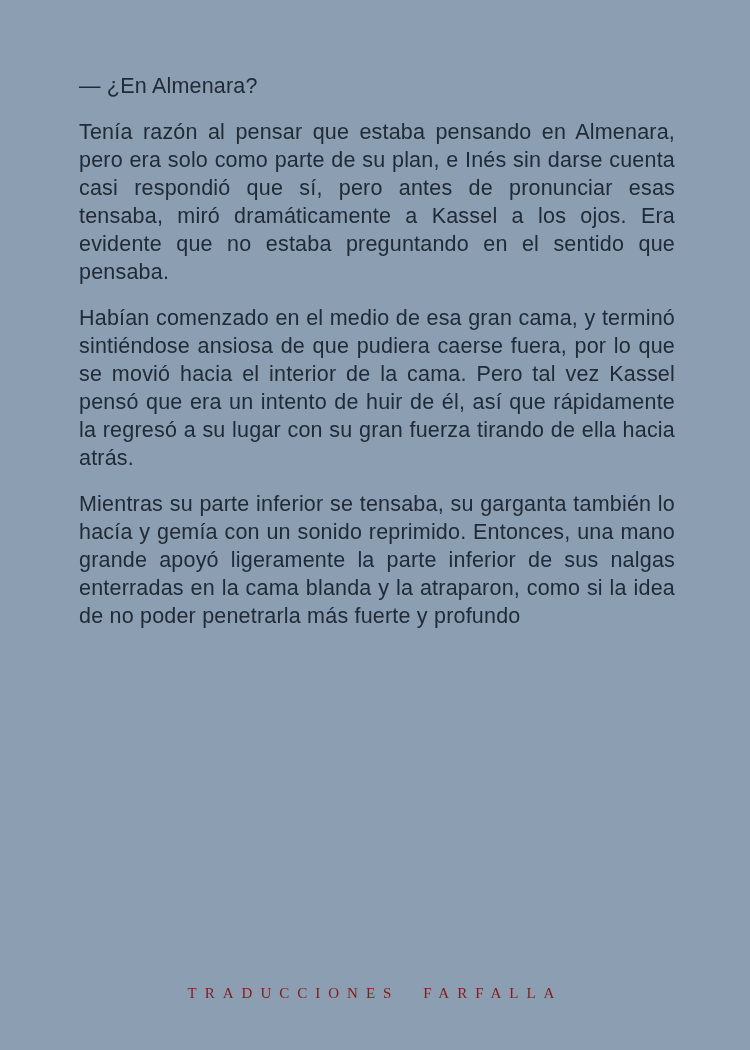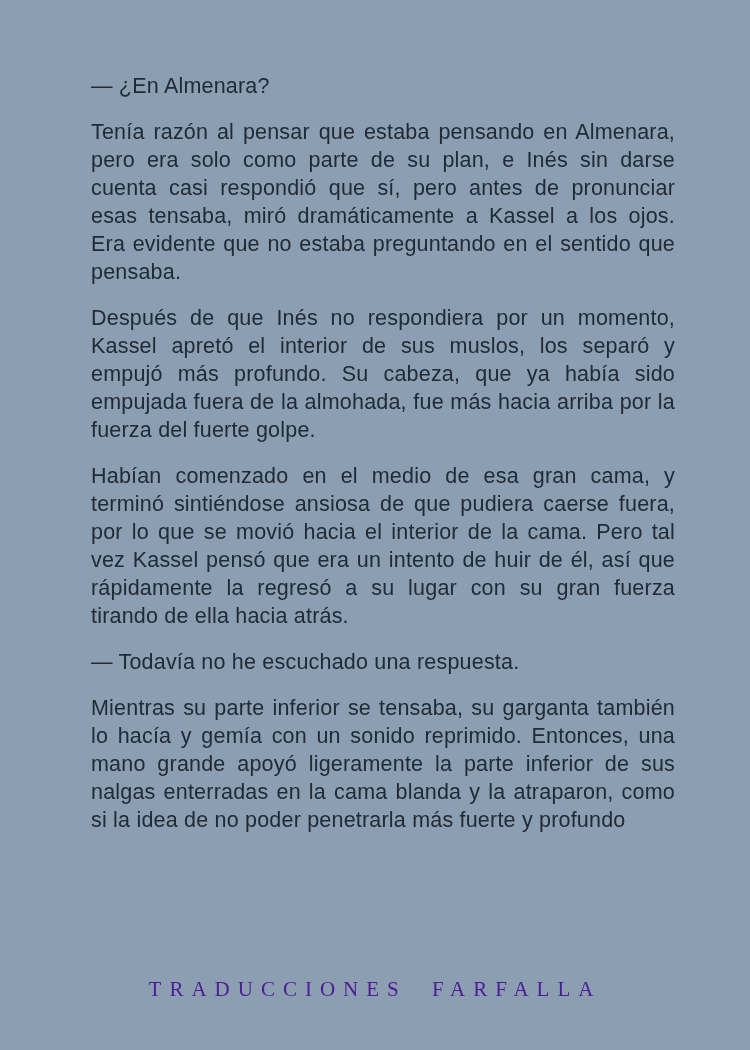--- a/index.html
+++ b/index.html
@@ -19,50 +19,48 @@
     position: absolute;
     top: 72px;
     left: 75px;
     width: 600px;
     color: #202b37;
     font-size: 21.5px;
     line-height: 28px;
     letter-spacing: 0.2px;
   }
   .text-block p {
-    margin: 0 0 18px 16px;
+    margin: 0 0 18px 4px;
     text-align: justify;
     text-justify: inter-word;
   }
   .text-block p.dialogue {
     text-align: left;
   }
   .footer {
     position: absolute;
     left: 0;
     right: 0;
     bottom: 48px;
     text-align: center;
     font-family: "Liberation Serif", "DejaVu Serif", serif;
-    font-size: 21px;
+    font-size: 15px;
     font-weight: 400;
-    color: #4c1d95;
+    color: #7f1d1d;
     letter-spacing: 8px;
     word-spacing: 12px;
   }
 </style>
 </head>
 <body>
 
 <div class="page">
 
   <div class="text-block">
     <p class="dialogue">— ¿En Almenara?</p>
     <p>Tenía razón al pensar que estaba pensando en Almenara, pero era solo como parte de su plan, e Inés sin darse cuenta casi respondió que sí, pero antes de pronunciar esas tensaba, miró dramáticamente a Kassel a los ojos. Era evidente que no estaba preguntando en el sentido que pensaba.</p>
-    <p>Después de que Inés no respondiera por un momento, Kassel apretó el interior de sus muslos, los separó y empujó más profundo. Su cabeza, que ya había sido empujada fuera de la almohada, fue más hacia arriba por la fuerza del fuerte golpe.</p>
     <p>Habían comenzado en el medio de esa gran cama, y terminó sintiéndose ansiosa de que pudiera caerse fuera, por lo que se movió hacia el interior de la cama. Pero tal vez Kassel pensó que era un intento de huir de él, así que rápidamente la regresó a su lugar con su gran fuerza tirando de ella hacia atrás.</p>
-    <p class="dialogue">— Todavía no he escuchado una respuesta.</p>
     <p>Mientras su parte inferior se tensaba, su garganta también lo hacía y gemía con un sonido reprimido. Entonces, una mano grande apoyó ligeramente la parte inferior de sus nalgas enterradas en la cama blanda y la atraparon, como si la idea de no poder penetrarla más fuerte y profundo</p>
   </div>
 
   <div class="footer">TRADUCCIONES FARFALLA</div>
 
 </div>
 
 </body></html>

